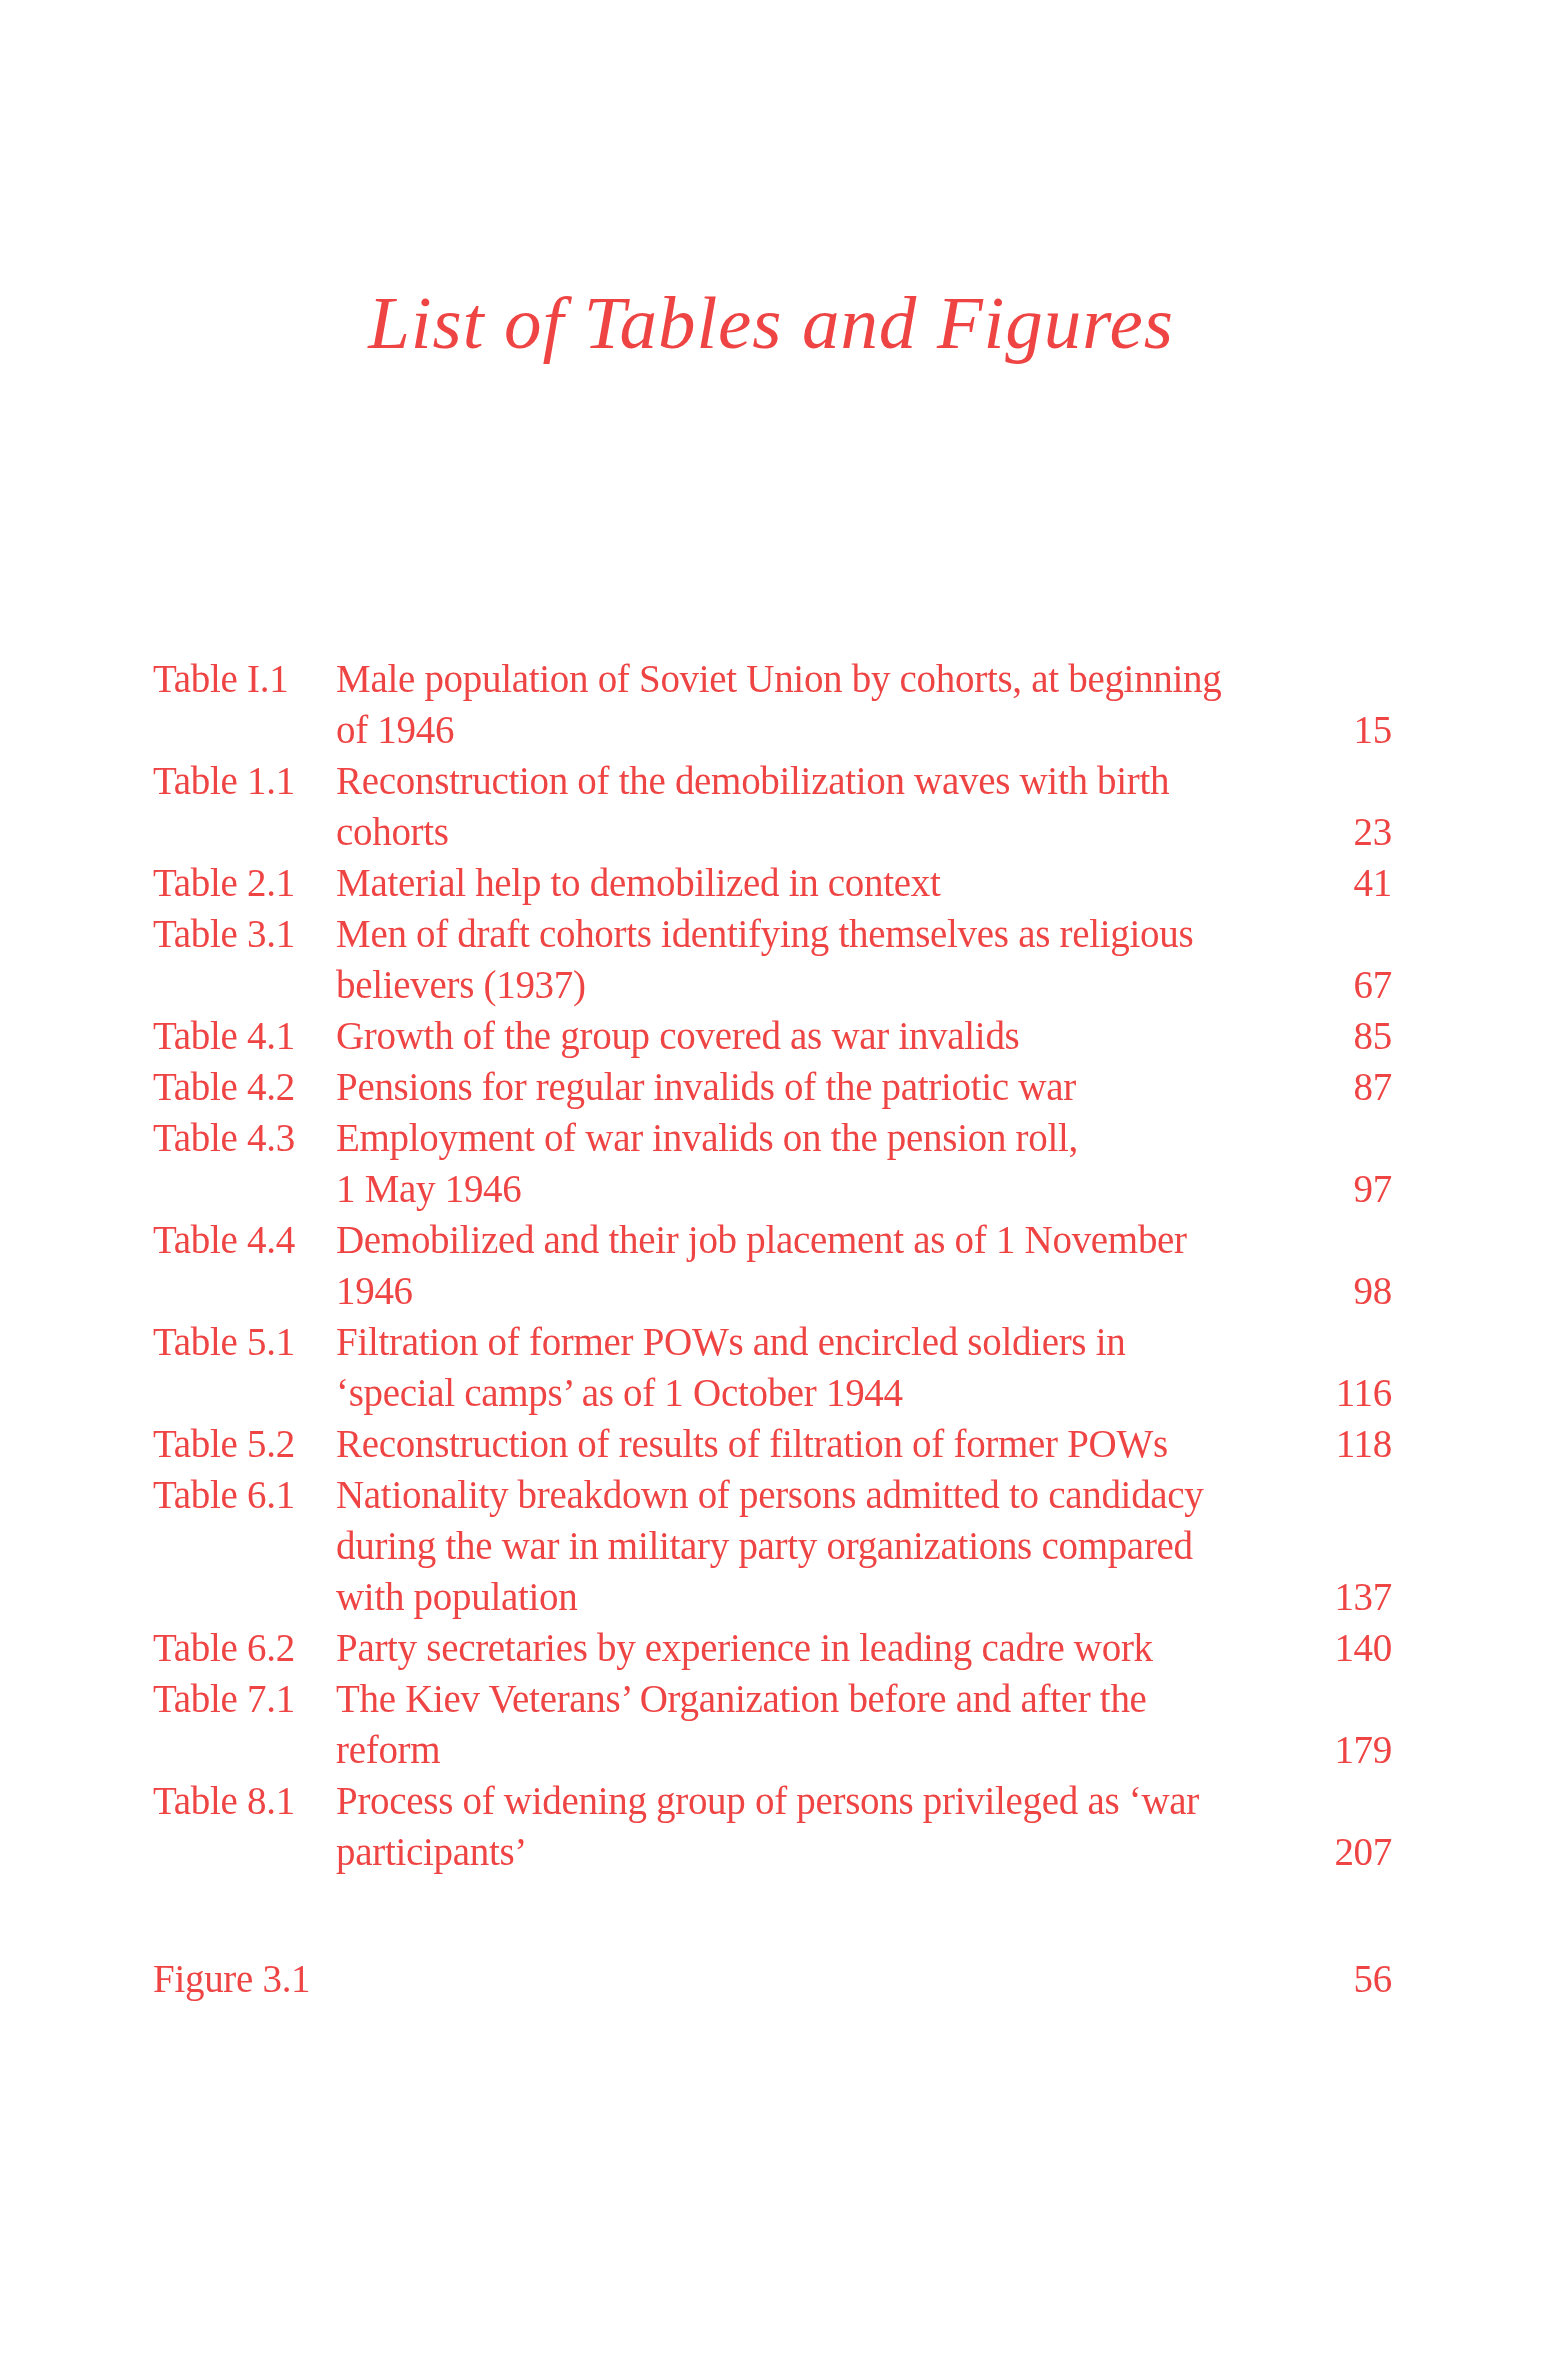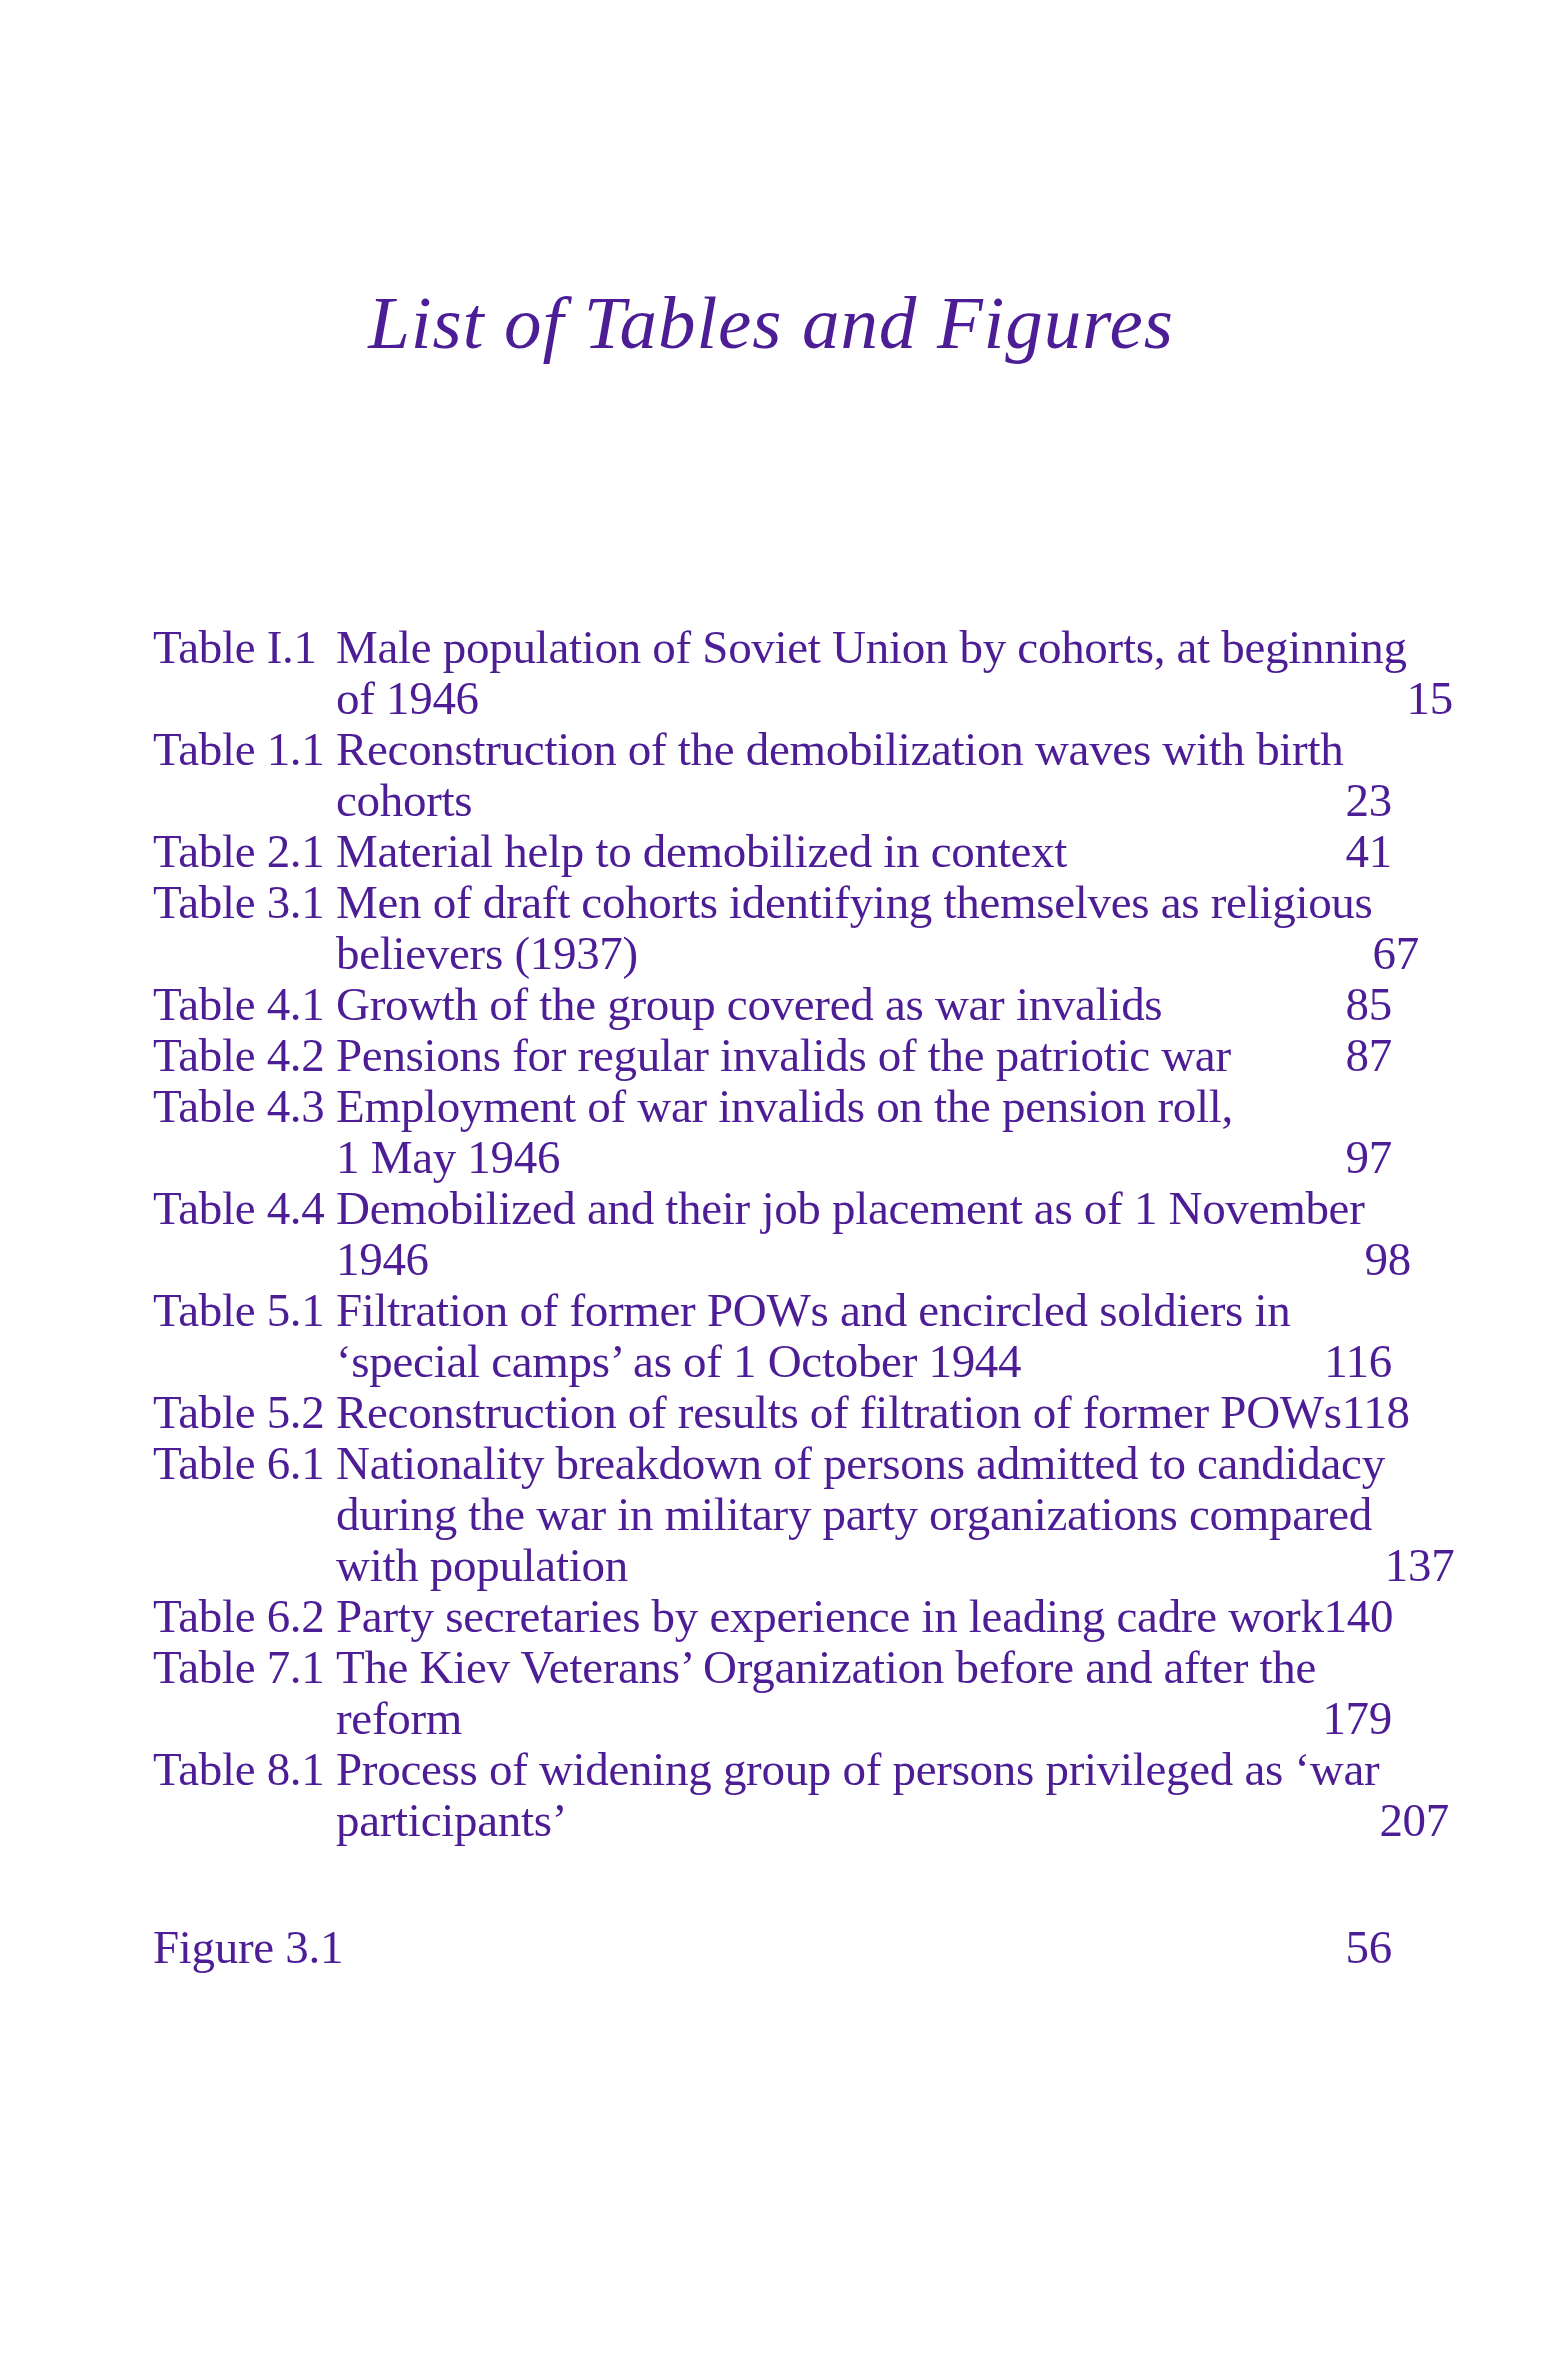--- a/index.html
+++ b/index.html
@@ -5,43 +5,43 @@
   html, body {
     margin: 0;
     padding: 0;
     background: #ffffff;
   }
   .page {
     position: relative;
     width: 1542px;
     height: 2373px;
     background: #ffffff;
-    color: #4c1d95;
+    color: #ef4444;
     font-family: "Liberation Serif", "DejaVu Serif", serif;
     overflow: hidden;
   }
   .title {
     position: absolute;
     top: 282px;
     left: 0;
     width: 100%;
     margin: 0;
     text-align: center;
     font-style: italic;
     font-weight: normal;
     font-size: 75px;
     line-height: 1.1;
     letter-spacing: 0.9px;
   }
   .lot {
     position: absolute;
-    top: 622px;
+    top: 653px;
     left: 153px;
     right: 150px;
-    font-size: 47px;
+    font-size: 39px;
     line-height: 51px;
     letter-spacing: -0.3px;
   }
   .section + .section {
     margin-top: 76px;
     font-family: Liberation Serif, serif;
   }
   .entry {
     display: grid;
     grid-template-columns: 183px 1fr max-content;

